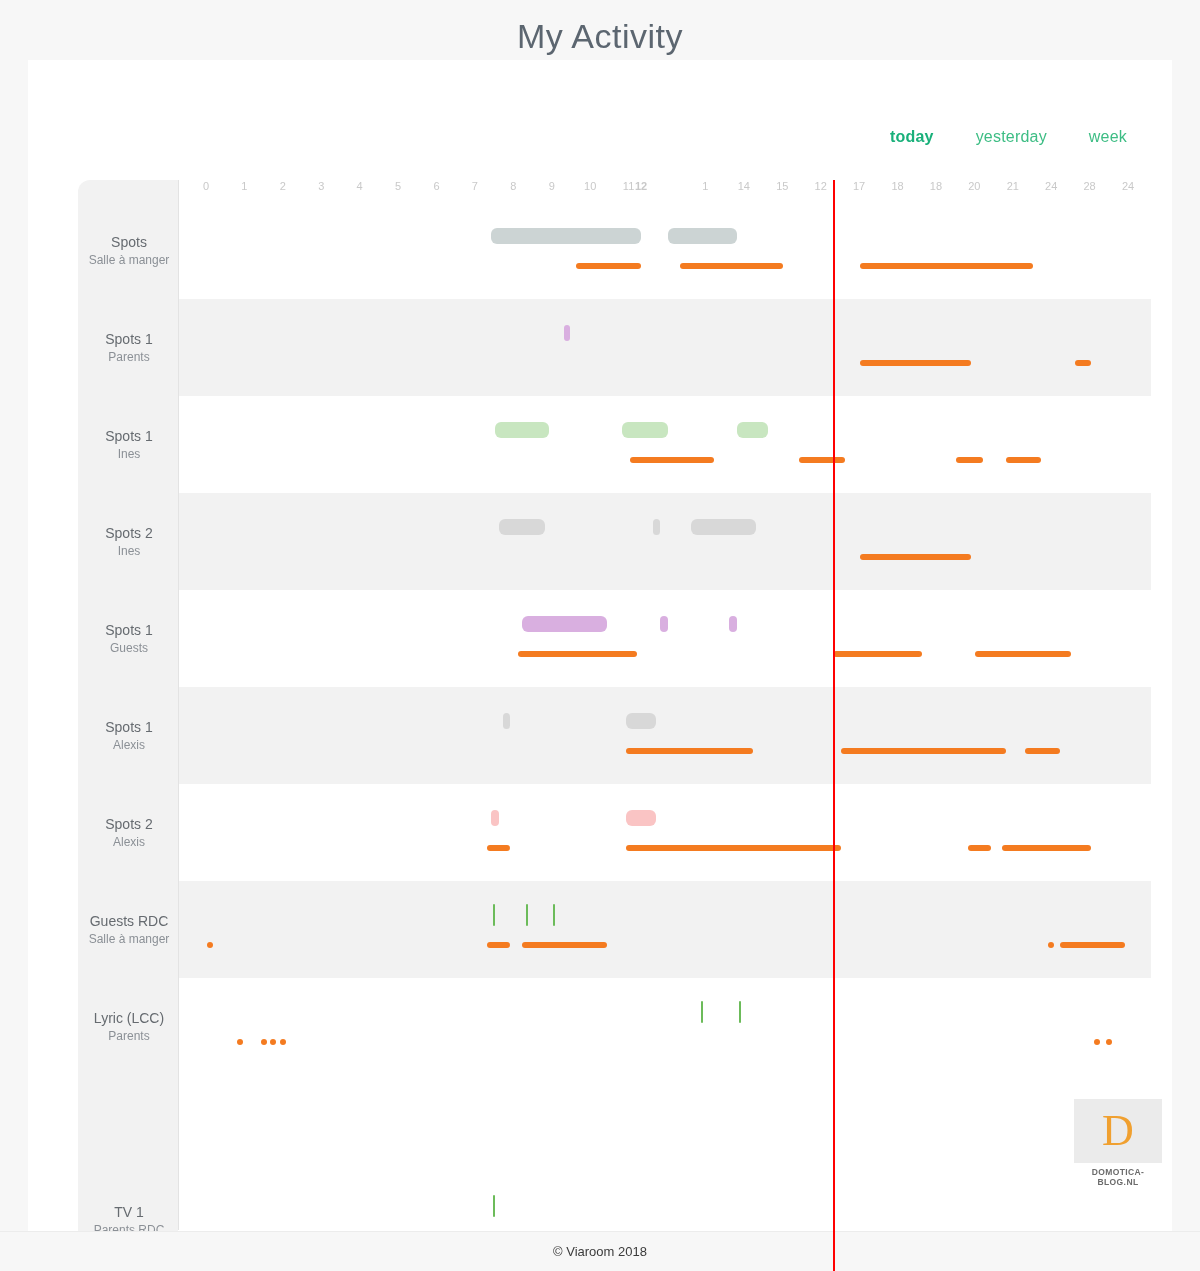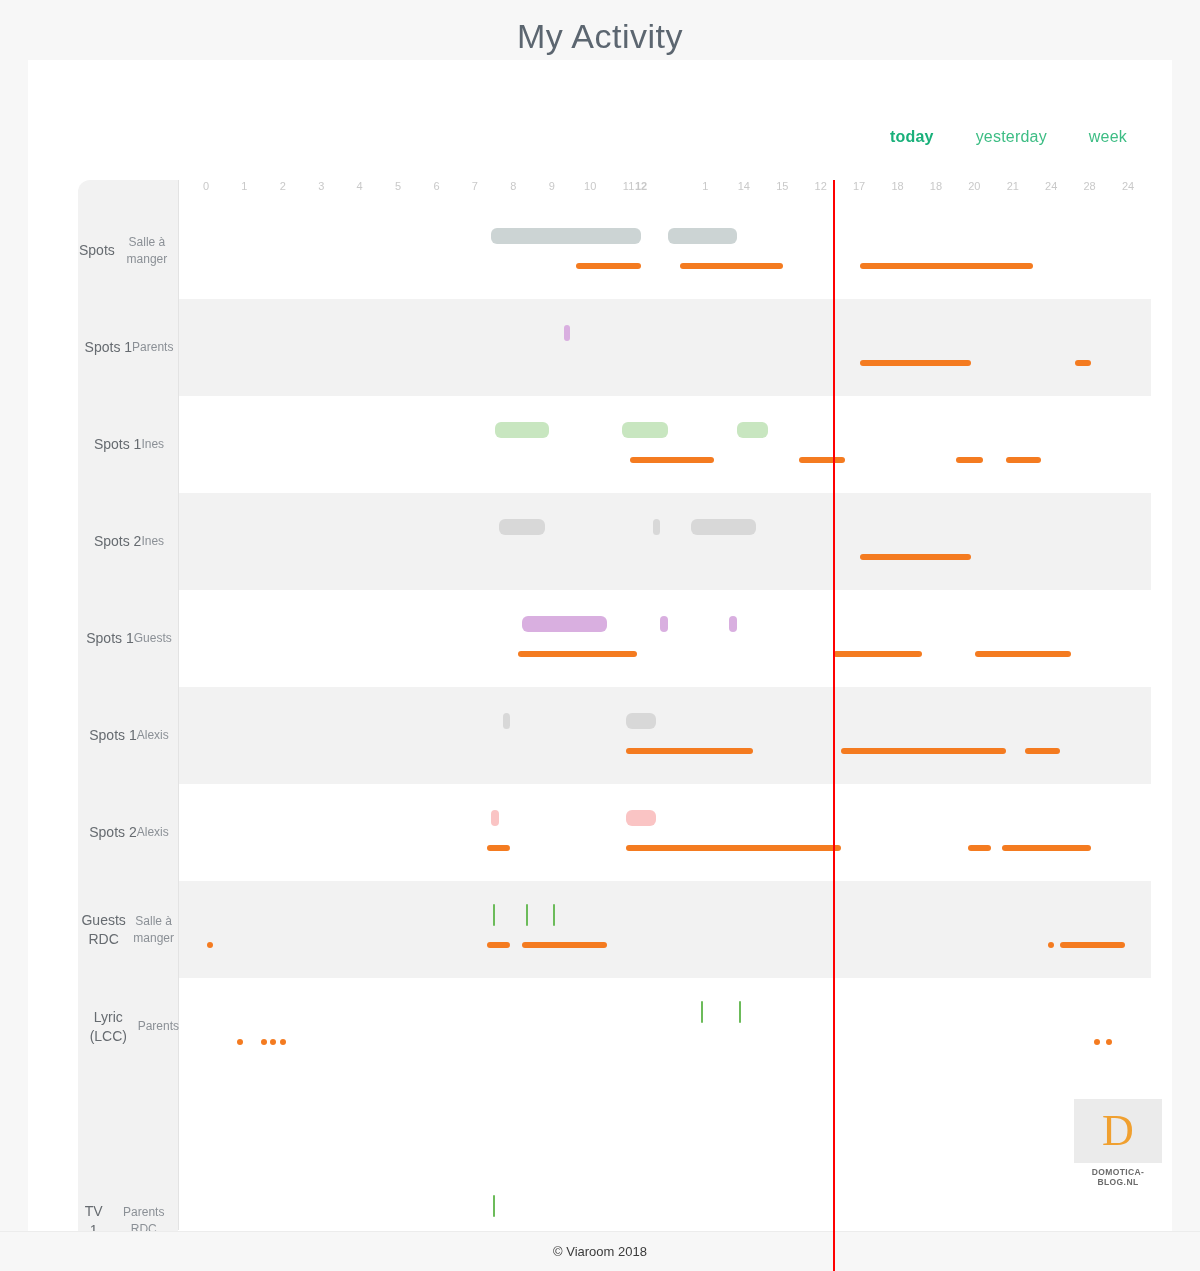--- a/index.html
+++ b/index.html
@@ -82,20 +82,21 @@
     position:absolute;
     left:0; width:972px; height:97px;
   }
   .row.alt { background:#f2f2f2; }
   .row-label {
     position:absolute;
     left:-100px;
     width:100px;
     height:97px;
     display:flex;
+    flex-direction:column;
     align-items:center;
     justify-content:center;
     text-align:center;
   }
   .row-label .rl-name {
     font-size:14px;
     color:#666b70;
     line-height:19px;
   }
   .row-label .rl-sub {

